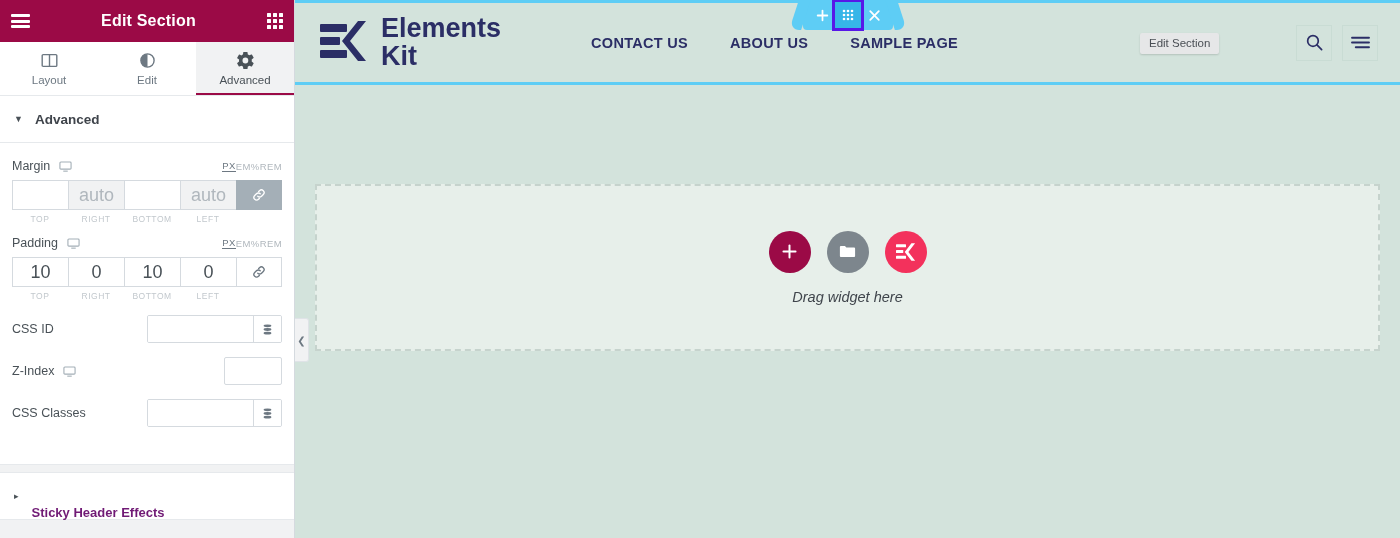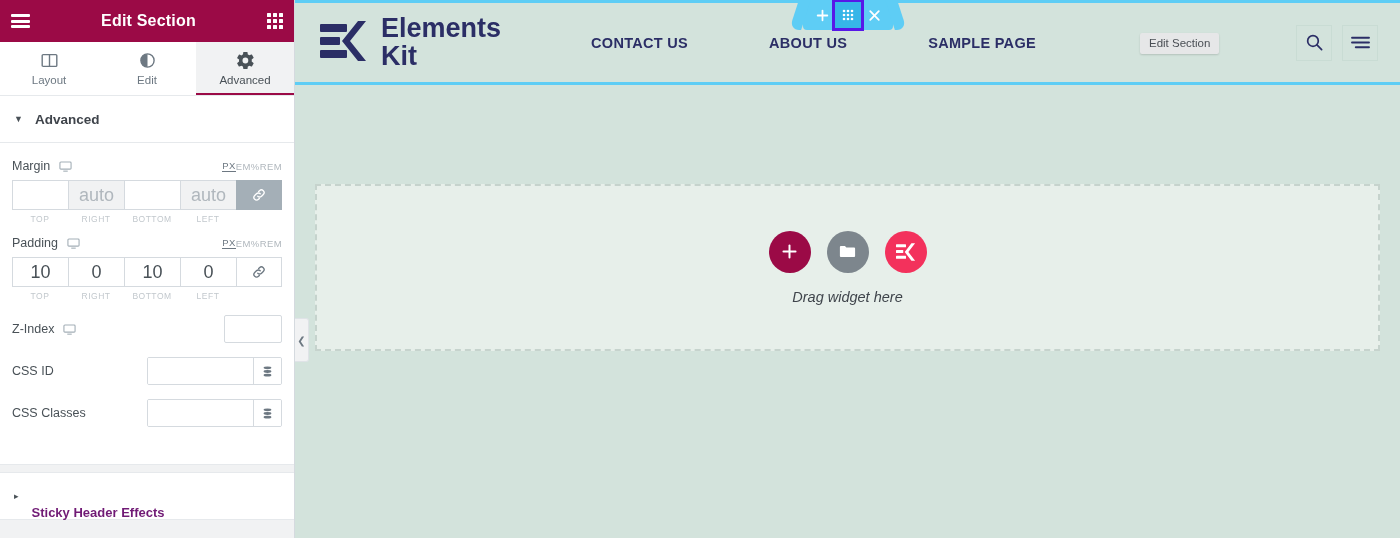--- a/index.html
+++ b/index.html
@@ -121,21 +121,21 @@
     background: #d3e3dc; overflow: hidden;
   }
   .site-header {
     position: relative; height: 85px; background: #d3e3dc;
     border-top: 3px solid #5ecdf5; border-bottom: 3px solid #5ecdf5;
     display: flex; align-items: center; padding: 0 22px 0 25px;
   }
   .logo { display: flex; align-items: center; gap: 13px; }
   .logo-text { color: #2b2e66; font-size: 27px; font-weight: bold; line-height: 1.02; }
   .nav {
-    display: flex; align-items: center; gap: 81px;
+    display: flex; align-items: center; gap: 42px;
     margin-left: 90px;
   }
   .nav-item {
     color: #2b2e66; font-size: 14.5px; font-weight: bold;
     letter-spacing: .3px; cursor: pointer; white-space: nowrap;
   }
   .hdr-tools { margin-left: auto; display: flex; gap: 10px; align-items: center; }
   .tool-box {
     width: 36px; height: 36px; border: 1px solid #c9dcd4;
     display: flex; align-items: center; justify-content: center; cursor: pointer;
@@ -330,42 +330,42 @@
         <div class="dim-labels">
           <span>TOP</span>
           <span>RIGHT</span>
           <span>BOTTOM</span>
           <span>LEFT</span>
           <span class="spacer"></span>
         </div>
       </div>
 
       <div class="row-inline">
-        <span class="ctrl-label">Z-Index</span>
-        <span class="device-ico">
-          <svg width="13" height="13" viewBox="0 0 14 14" fill="none" stroke="#a4afb7" stroke-width="1.2">
-            <rect x="1" y="2.2" width="12" height="7.6" rx="1"></rect>
-              <line x1="4.6" y1="12" x2="9.4" y2="12"></line>
-          </svg>
-        </span>
-        <span class="field-plain"></span>
-      </div>
-
-      <div class="row-inline">
         <span class="ctrl-label">CSS ID</span>
         <span class="field-combo">
           <span class="inp"></span>
           <span class="btn">
             <svg width="13" height="13" viewBox="0 0 14 14" fill="#6d7882">
               <ellipse cx="7" cy="3" rx="4.2" ry="1.5"></ellipse>
               <ellipse cx="7" cy="7" rx="4.2" ry="1.5"></ellipse>
               <ellipse cx="7" cy="11" rx="4.2" ry="1.5"></ellipse>
             </svg>
           </span>
         </span>
+      </div>
+
+      <div class="row-inline">
+        <span class="ctrl-label">Z-Index</span>
+        <span class="device-ico">
+          <svg width="13" height="13" viewBox="0 0 14 14" fill="none" stroke="#a4afb7" stroke-width="1.2">
+            <rect x="1" y="2.2" width="12" height="7.6" rx="1"></rect>
+              <line x1="4.6" y1="12" x2="9.4" y2="12"></line>
+          </svg>
+        </span>
+        <span class="field-plain"></span>
       </div>
 
       <div class="row-inline">
         <span class="ctrl-label">CSS Classes</span>
         <span class="field-combo">
           <span class="inp"></span>
           <span class="btn">
             <svg width="13" height="13" viewBox="0 0 14 14" fill="#6d7882">
               <ellipse cx="7" cy="3" rx="4.2" ry="1.5"></ellipse>
               <ellipse cx="7" cy="7" rx="4.2" ry="1.5"></ellipse>

